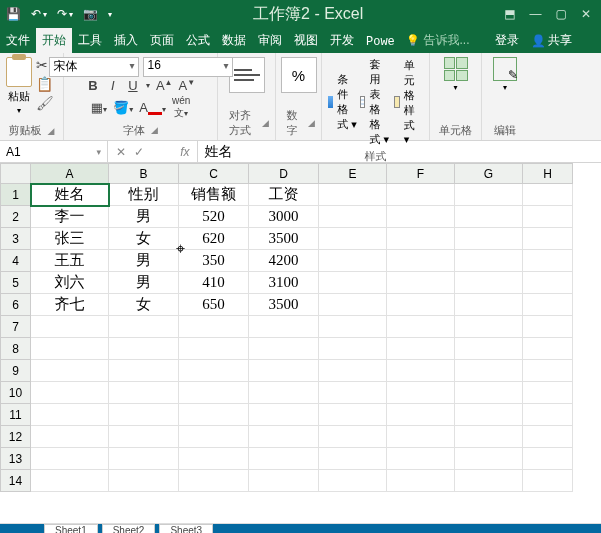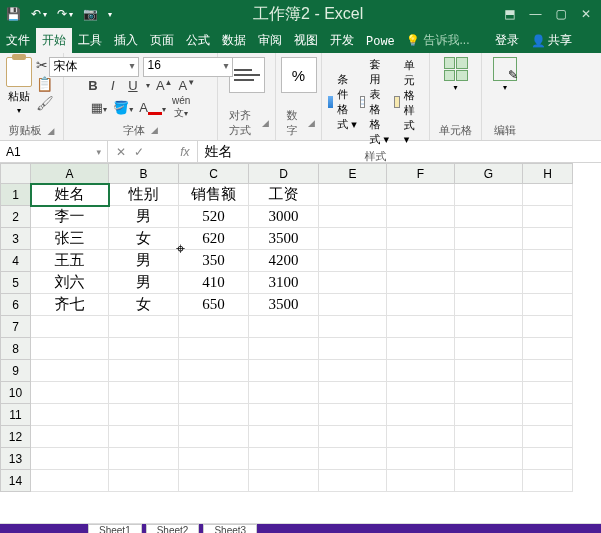--- a/index.html
+++ b/index.html
@@ -78,21 +78,21 @@
   th.rowh { background:#eef1ee; border:1px solid #ccc; font-weight:normal; font-size:12px; width:30px; }
   th.rowh.sel, th.colh.sel { background:#dfe9df; }
   td { border:1px solid #e1e1e1; height:22px; font-size:15px; padding:0 4px; font-family: "SimSun","宋体",serif; }
   td.c { text-align:center; }
   td.sel { outline:2px solid #1a7a43; outline-offset:-1px; }
   .colA{width:78px}.colB{width:70px}.colC{width:70px}.colD{width:70px}.colE{width:68px}.colF{width:68px}.colG{width:68px}.colH{width:50px}
 
   .cursor { position:absolute; left:176px; top:77px; font-size:16px; color:#000; pointer-events:none; }
 
   
-  .sheetbar { position:absolute; bottom:0; left:0; right:0; height:10px; background:#4c1d95; border-top:1px solid #ddd; display:flex; align-items:flex-start; padding-left:88px; gap:4px; overflow:hidden;text-align:center; }
+  .sheetbar { position:absolute; bottom:0; left:0; right:0; height:10px; background:#0369a1; border-top:1px solid #ddd; display:flex; align-items:flex-start; padding-left:44px; gap:4px; overflow:hidden;text-align:center; }
   .sheet-tab { border:1px solid #ccc; border-bottom:none; padding:0 10px; font-size:10px; background:#fff; color:#444; height:14px; line-height:12px; }
 </style>
 </head>
 <body>
 
 <div class="titlebar">
   <div class="qat">
     <span class="qat-btn">
         <span>💾</span>
       </span>

